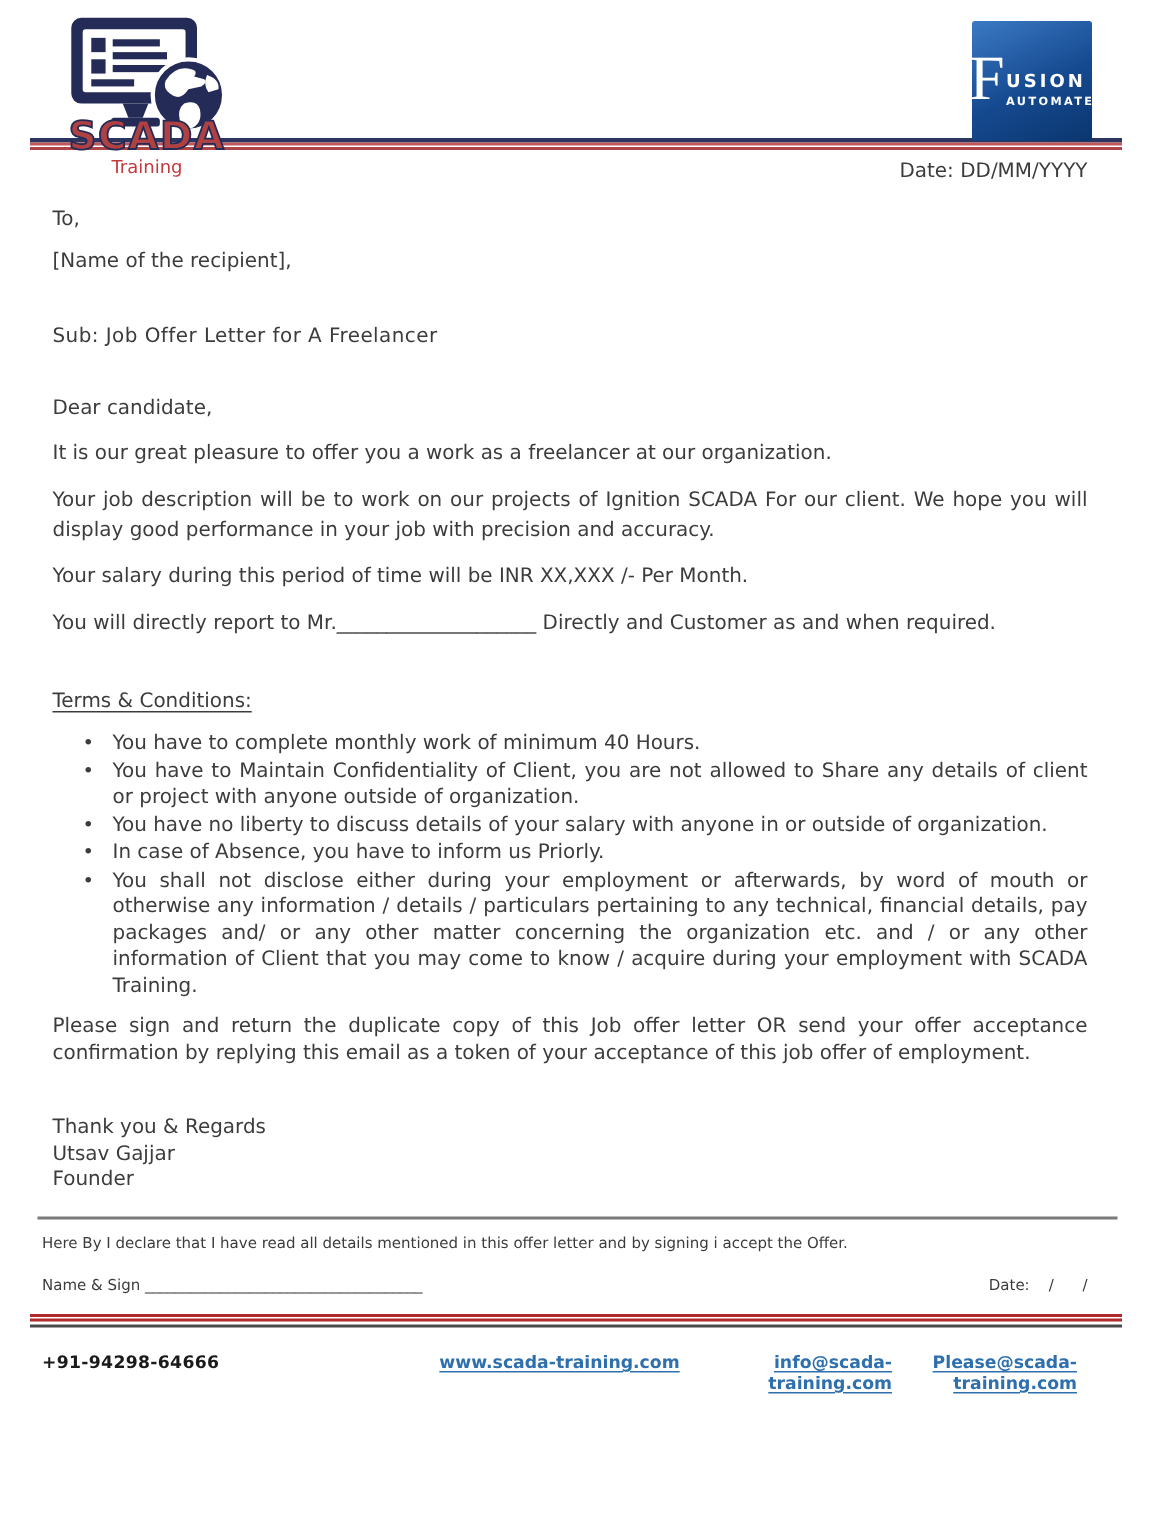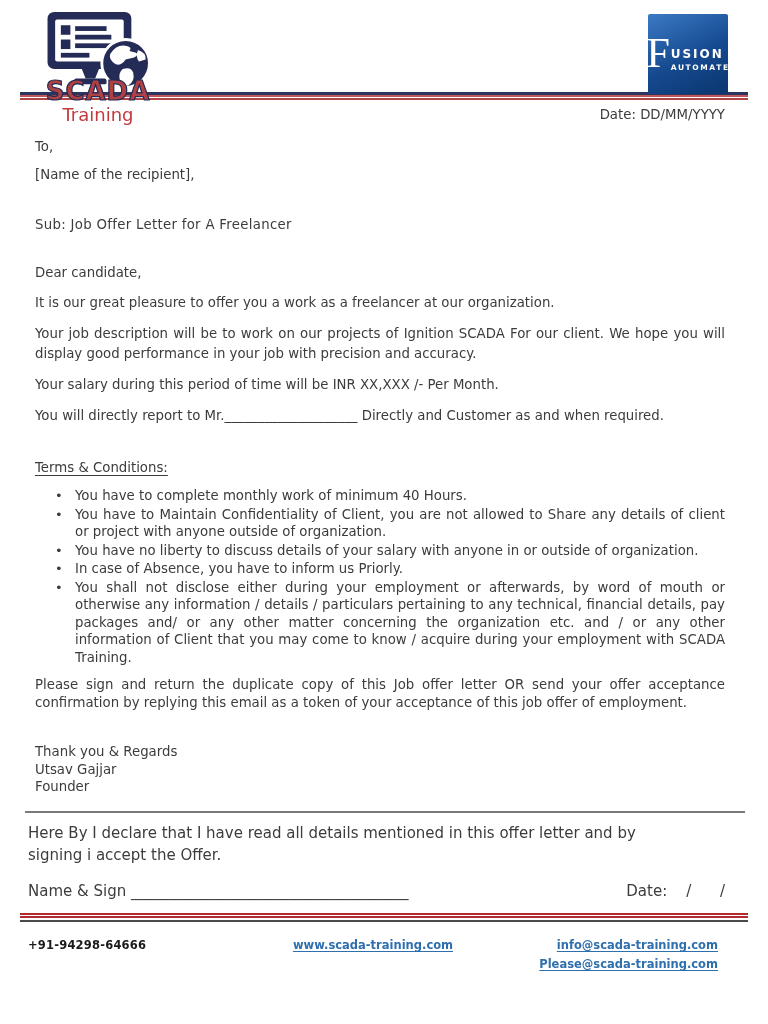--- a/index.html
+++ b/index.html
@@ -7,21 +7,21 @@
        font-family:"DejaVu Sans","Liberation Sans",sans-serif;
        color:#3c3c3c;-webkit-font-smoothing:antialiased;}
   .page{width:768px;height:1024px;position:relative;background:#fff;}
 
   
   .header{display:flex;justify-content:space-between;align-items:flex-start;
           padding:10px 40px 0 33px;height:92px;box-sizing:border-box;}
   .scada-logo{display:flex;flex-direction:column;align-items:center;width:130px;}
   .scada-word{font-weight:800;font-size:26px;letter-spacing:1px;line-height:1;
               color:#b04143;-webkit-text-stroke:1.2px #242b56;margin-top:-12px;}
-  .scada-sub{font-size:18px;color:#c4393d;line-height:1.1;margin-top:1px;}
+  .scada-sub{font-size:12px;color:#c4393d;line-height:1.1;margin-top:1px;}
   .fusion-logo{width:80px;height:80px;margin-top:4px;border-radius:2px;
                background:linear-gradient(155deg,#3b7ac4 0%,#15498f 55%,#0b366f 100%);
                display:flex;align-items:center;justify-content:center;color:#fff;}
   .fusion-inner{display:flex;align-items:flex-start;}
   .fusion-f{font-family:"Liberation Serif","DejaVu Serif",serif;font-size:42px;
             line-height:.85;font-weight:400;}
   .fusion-col{display:flex;flex-direction:column;margin-left:1px;margin-top:12px;}
   .fusion-usion{font-size:12px;font-weight:700;letter-spacing:2px;line-height:1;}
   .fusion-automate{font-size:7.5px;font-weight:700;letter-spacing:1.6px;line-height:1;margin-top:4px;}
 
@@ -47,32 +47,32 @@
   .subject-line{margin-top:30px;letter-spacing:.3px;}
   .salutation{margin-top:28px;}
   .para{margin-top:11px;text-align:justify;}
   .terms-heading{margin-top:32px;text-decoration:underline;text-underline-offset:3px;}
   ul.terms{margin:9px 0 0 0;padding:0 0 0 38px;list-style:none;}
   ul.terms li{position:relative;margin:1px 0;line-height:1.32;text-align:justify;padding-left:2px;}
   ul.terms li::before{content:"•";position:absolute;left:-18px;top:0;font-size:13px;}
   .closing{margin-top:9px;text-align:justify;line-height:1.42;}
   .signoff{margin-top:30px;line-height:1.32;}
 
-  .decl-block{padding:0 43px 0 28px;font-size:15px;line-height:1.5;}
+  .decl-block{padding:0 43px 0 28px;font-size:10px;line-height:1.5;}
   .declaration{margin-top:9px;max-width:660px;}
   .name-sign-row{margin-top:13px;display:flex;justify-content:space-between;align-items:baseline;}
   .sign-line{letter-spacing:0;}
   .pre{white-space:pre;}
 
   
   .footer{display:flex;justify-content:space-between;align-items:flex-start;
           padding:16px 50px 0 28px;font-size:11.5px;font-weight:700;}
   .footer .col{flex:1;}
   .footer .col.center{text-align:center;}
-  .footer .col.right{text-align:right;display:flex;flex-direction:column;gap:5px;}
+  .footer .col.right{text-align:right;display:flex;gap:5px;}
   .phone{color:#1a1a1a;letter-spacing:.2px;}
   .link{color:#2e6fae;text-decoration:underline;text-underline-offset:2px;}
 
   
   .scada-icon{display:block;}
 </style>
 </head>
 <body>
 
 <div class="page">

